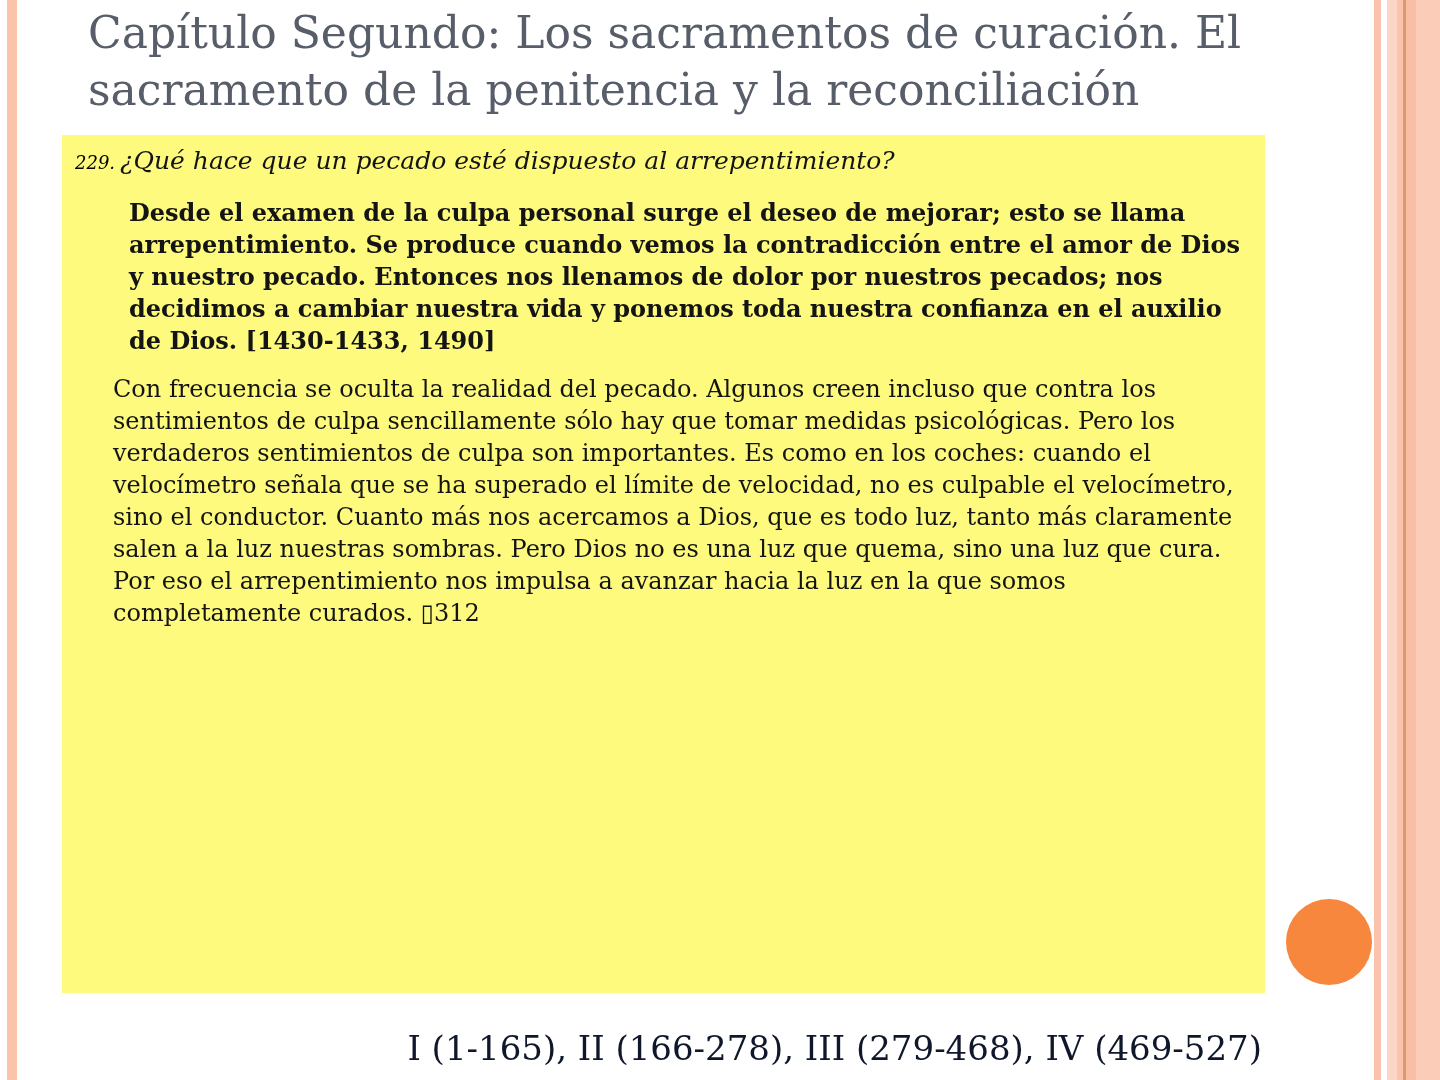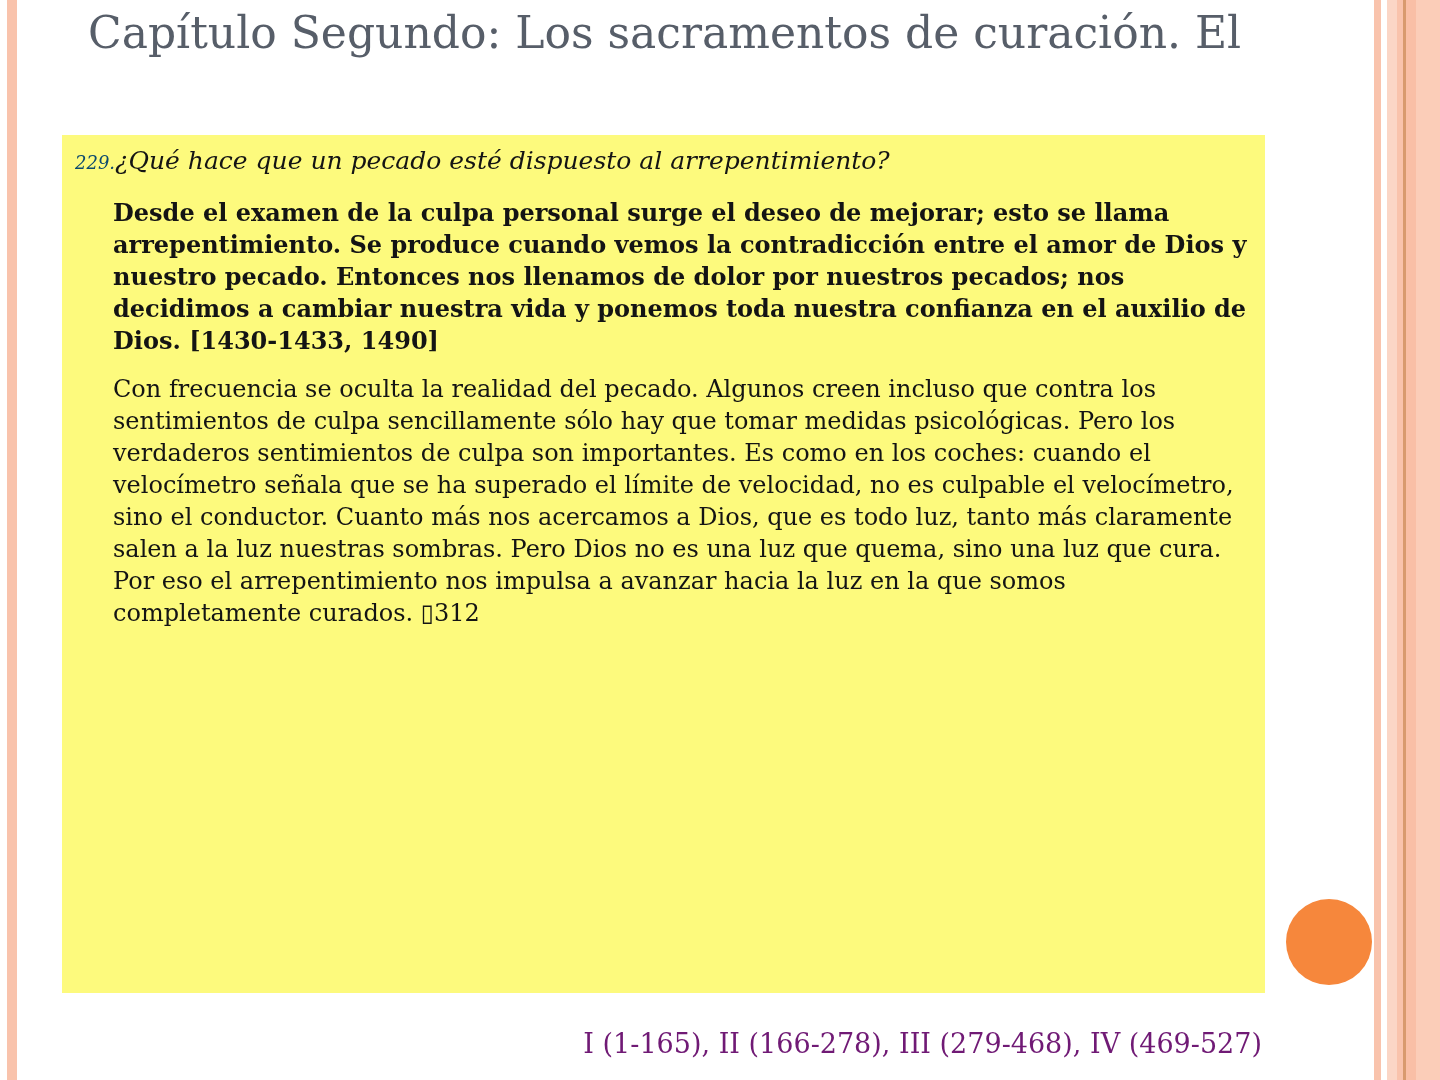--- a/index.html
+++ b/index.html
@@ -43,24 +43,25 @@
     padding: 9px 14px 0 13px;
     color: #141414;
   }
   .question-row {
     font-style: italic;
     font-size: 25px;
     line-height: 34px;
   }
   .q-num {
     font-size: 18px;
-    color: #0c4a6e;
+    color: #000000;
+    margin-right: 5px;
   }
   .answer {
-    margin: 17px 2px 0 38px;
+    margin: 17px 2px 0 54px;
     font-weight: bold;
     font-size: 24px;
     line-height: 32px;
   }
   .commentary {
     margin: 16px 2px 16px 38px;
     font-size: 24px;
     line-height: 32px;
   }
 
@@ -68,40 +69,41 @@
     position: absolute;
     left: 1286px; top: 899px;
     width: 86px; height: 86px;
     border-radius: 50%;
     background: #F6873C;
   }
 
   .footer {
     position: absolute;
     right: 190px; top: 1028px;
-    font-size: 27px;
-    color: #701a75;
+    font-size: 34px;
+    color: #0f172a;
     white-space: nowrap;
   }
 </style>
 </head>
 <body>
 
 <div class="slide">
 
   <div class="stripe stripe-left"></div>
   <div class="stripe stripe-r1"></div>
   <div class="stripe stripe-r2"></div>
   <div class="stripe stripe-r3"></div>
   <div class="stripe stripe-r4"></div>
   <div class="stripe stripe-r5"></div>
   <div class="stripe stripe-r6"></div>
 
   <div class="title">
     <div>Capítulo Segundo: Los sacramentos de curación. El</div>
+    <div>sacramento de la penitencia y la reconciliación</div>
   </div>
 
   <div class="content-box">
     <div class="question-row">
       <span class="q-num">229.</span><span>¿Qué hace que un pecado esté dispuesto al arrepentimiento?</span>
     </div>
     <div class="answer">Desde el examen de la culpa personal surge el deseo de mejorar; esto se llama arrepentimiento. Se produce cuando vemos la contradicción entre el amor de Dios y nuestro pecado. Entonces nos llenamos de dolor por nuestros pecados; nos decidimos a cambiar nuestra vida y ponemos toda nuestra confianza en el auxilio de Dios. [1430-1433, 1490]</div>
     <div class="commentary">Con frecuencia se oculta la realidad del pecado. Algunos creen incluso que contra los sentimientos de culpa sencillamente sólo hay que tomar medidas psicológicas. Pero los verdaderos sentimientos de culpa son importantes. Es como en los coches: cuando el velocímetro señala que se ha superado el límite de velocidad, no es culpable el velocímetro, sino el conductor. Cuanto más nos acercamos a Dios, que es todo luz, tanto más claramente salen a la luz nuestras sombras. Pero Dios no es una luz que quema, sino una luz que cura. Por eso el arrepentimiento nos impulsa a avanzar hacia la luz en la que somos completamente curados. ▯312</div>
   </div>
 

